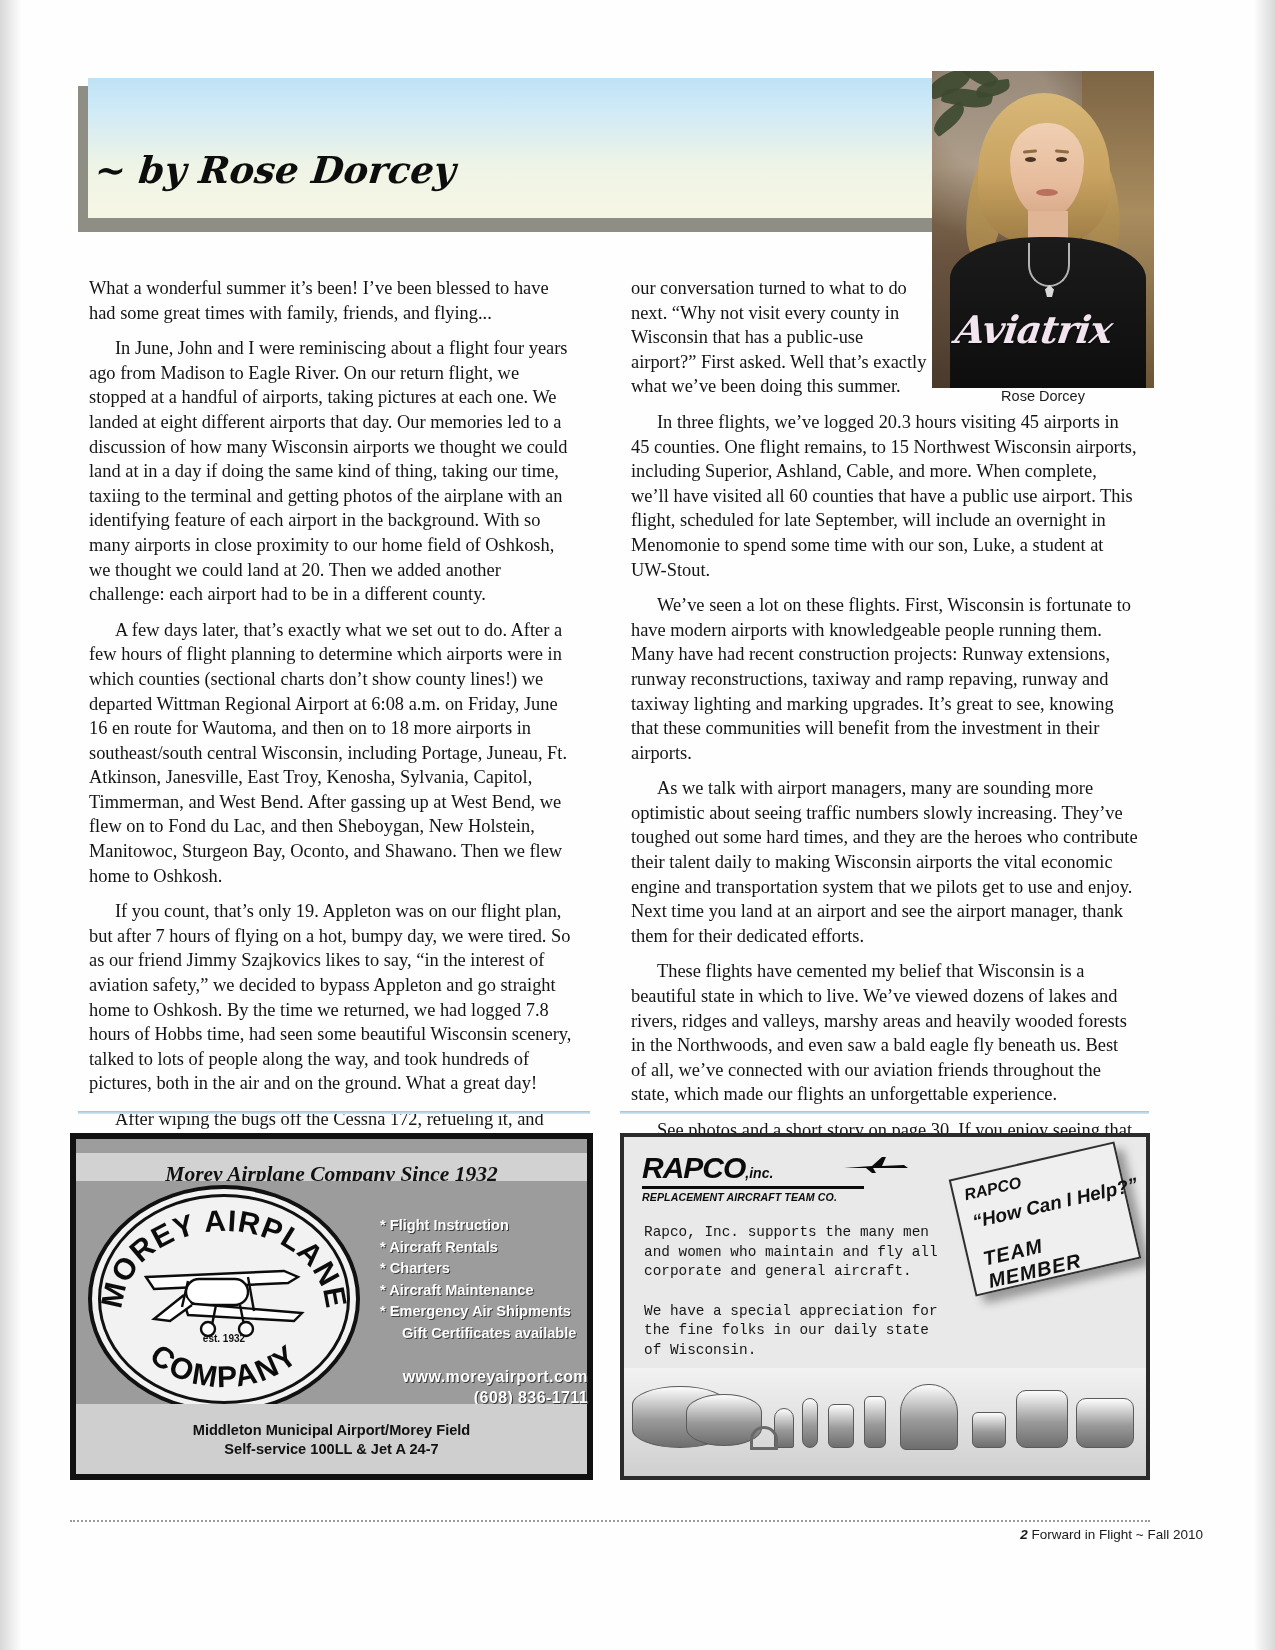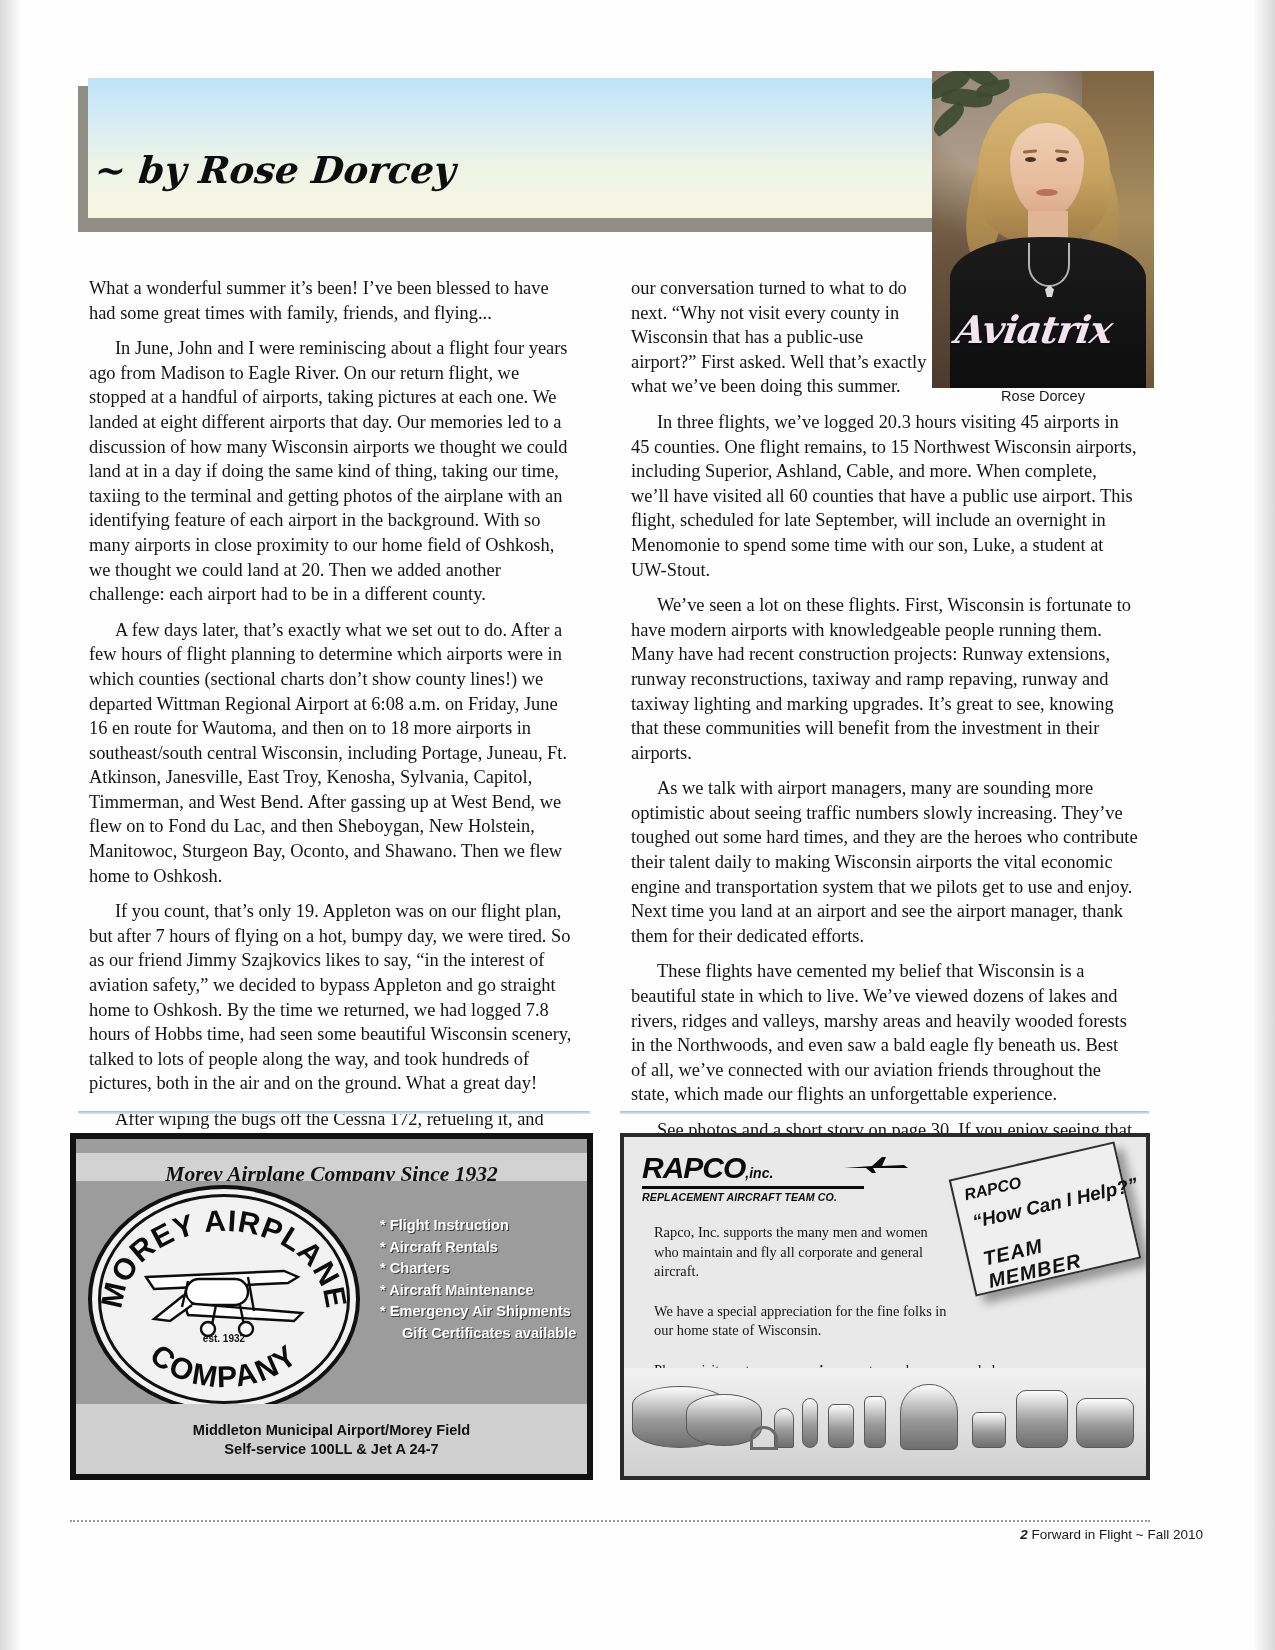--- a/index.html
+++ b/index.html
@@ -283,22 +283,22 @@
     font-weight:bold; font-style:italic;
     font-size:10.6px; letter-spacing:.1px; color:#0b0b0b;
     margin-top:2px;
   }
   #rapco-logo .bar {
     height:3px; background:#0b0b0b; width:222px; margin-top:1px;
   }
   #rapco-jet { position:absolute; left:218px; top:18px; width:72px; height:20px; }
   #rapco-body {
     position:absolute; left:20px; top:86px; width:300px;
-    font-family:Liberation Serif, serif;
-    font-size:14.4px; line-height:19.5px; color:#161616;margin-left:10px;
+    font-family:Liberation Mono, monospace;
+    font-size:14.4px; line-height:19.5px; color:#161616;
   }
   #rapco-body p { margin:0 0 20px 0; }
   #rapco-body .visit { margin-bottom:0; width:470px; }
   #rapco-body .visit b { font-style:italic; }
   #rapco-badge {
     position:absolute; right:16px; top:22px;
     width:170px; height:120px;
     background:#efefef;
     border:2px solid #2f2f2f;
     transform:rotate(-13deg);
@@ -451,20 +451,24 @@
         <ul>
           <li>* Flight Instruction</li>
           <li>* Aircraft Rentals</li>
           <li>* Charters</li>
           <li>* Aircraft Maintenance</li>
           <li>* Emergency Air Shipments</li>
           <li class="gift">Gift Certificates available</li>
         </ul>
       </div>
 
+      <div id="morey-contact">
+        <div>www.moreyairport.com</div>
+        <div>(608) 836-1711</div>
+      </div>
     </div>
 
     <div id="morey-foot">
       <div>Middleton Municipal Airport/Morey Field</div>
       <div>Self-service 100LL &amp; Jet A 24-7</div>
     </div>
   </div>
 
   <div id="ad-rapco">
     <div id="rapco-inner">
@@ -477,21 +481,21 @@
         <div class="tag">REPLACEMENT AIRCRAFT TEAM CO.</div>
       </div>
 
       <svg id="rapco-jet" viewBox="0 0 72 20">
         <path d="M2 13 L30 11 L40 2 L44 2 L40 11 L62 10 L66 13 Z" fill="#0b0b0b"></path>
         <path d="M24 13 L30 18 L34 18 L31 13 Z" fill="#0b0b0b"></path>
       </svg>
 
       <div id="rapco-body">
         <p>Rapco, Inc. supports the many men and women who maintain and fly all corporate and general aircraft.</p>
-        <p>We have a special appreciation for the fine folks in our home state of Wisconsin.</p>
+        <p>We have a special appreciation for the fine folks in our daily state of Wisconsin.</p>
         <p class="visit"><span>Please visit us at </span><b>www.rapcoinc.com</b><span> to see how we can help.</span></p>
         <p class="visit">You can also call 1-800-527-2726, we’d love to hear from you.</p>
       </div>
 
       <div id="rapco-badge">
         <div class="b1">RAPCO</div>
         <div class="b2">“How Can I Help?”</div>
         <div class="b3">TEAM MEMBER</div>
       </div>
 

